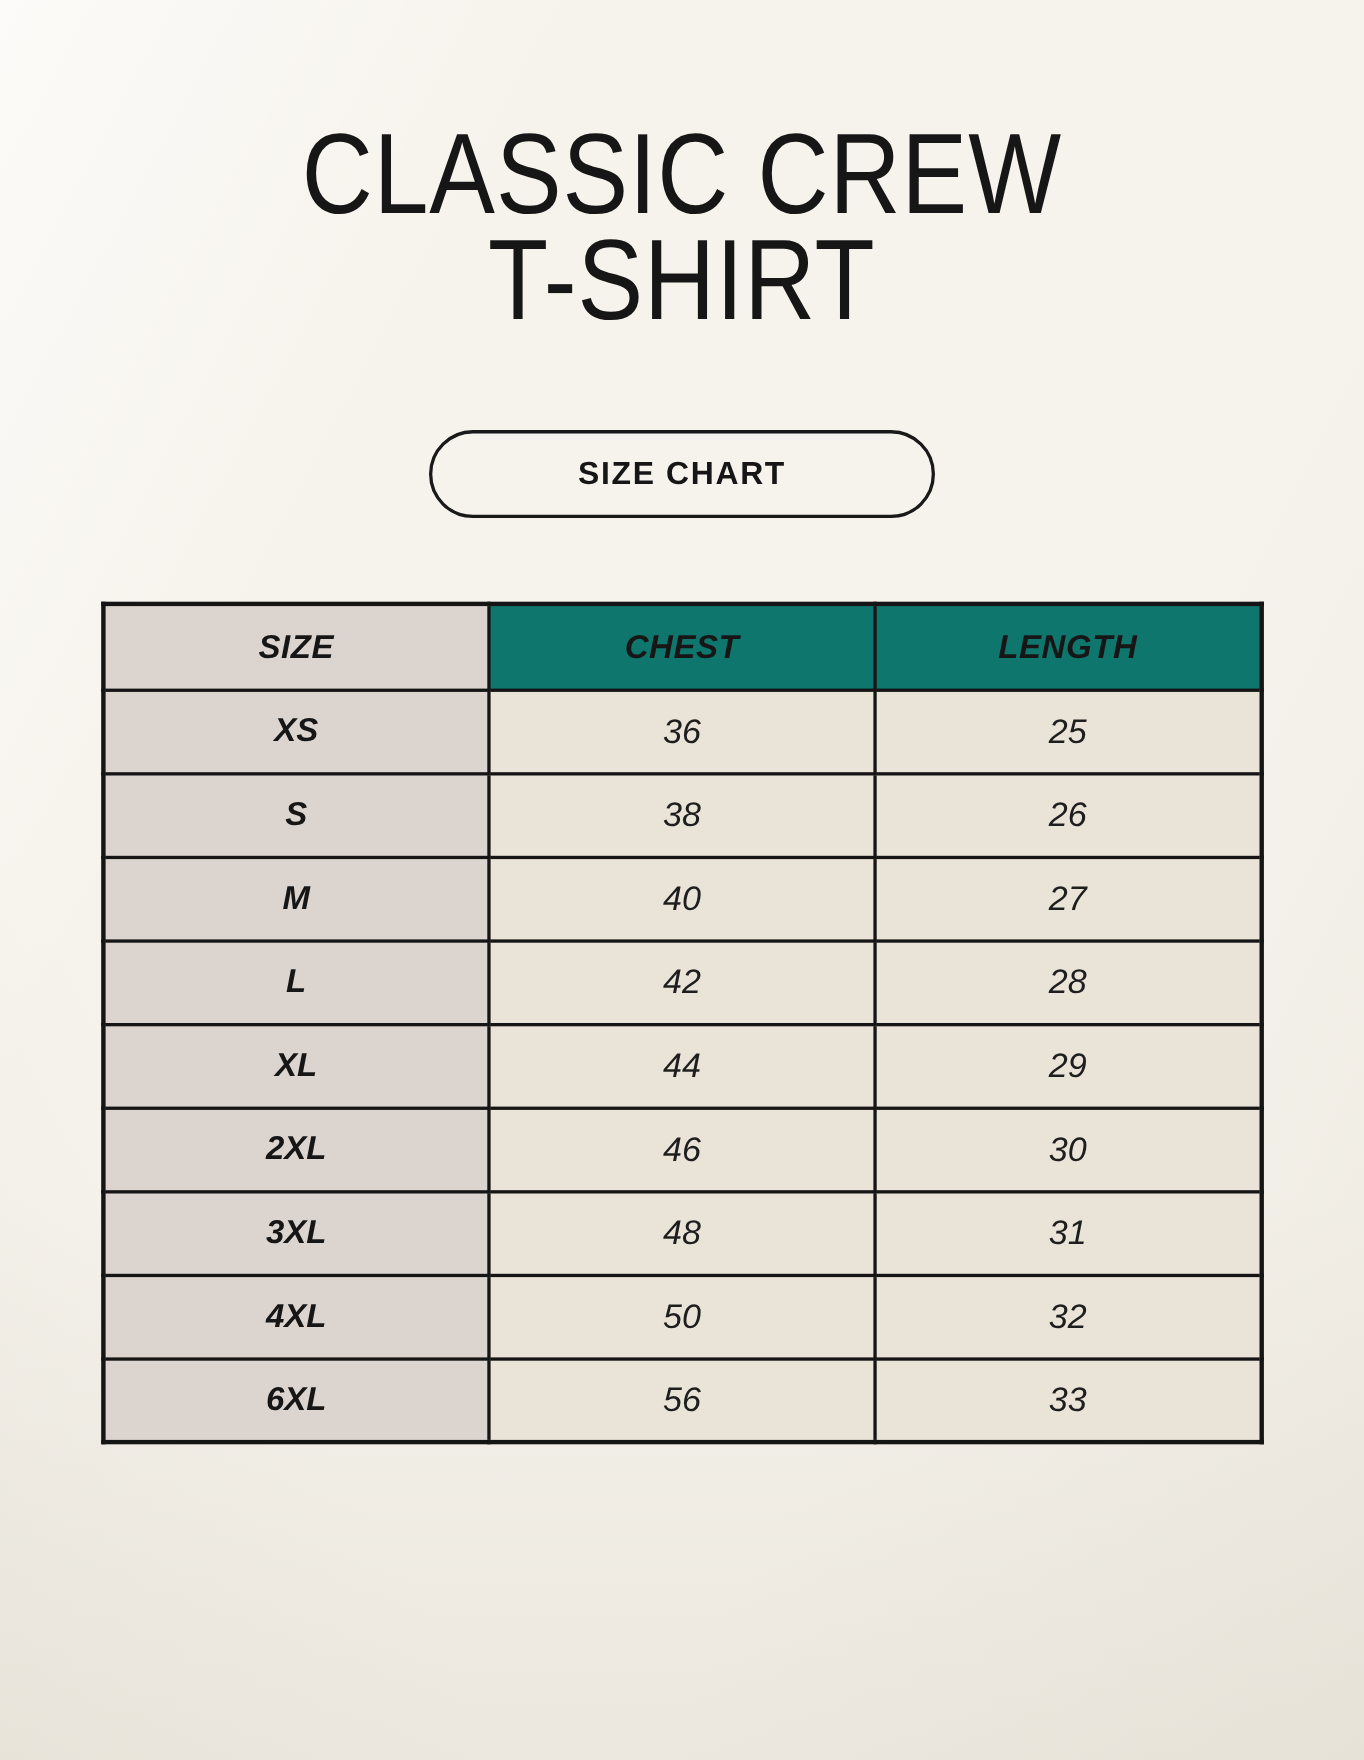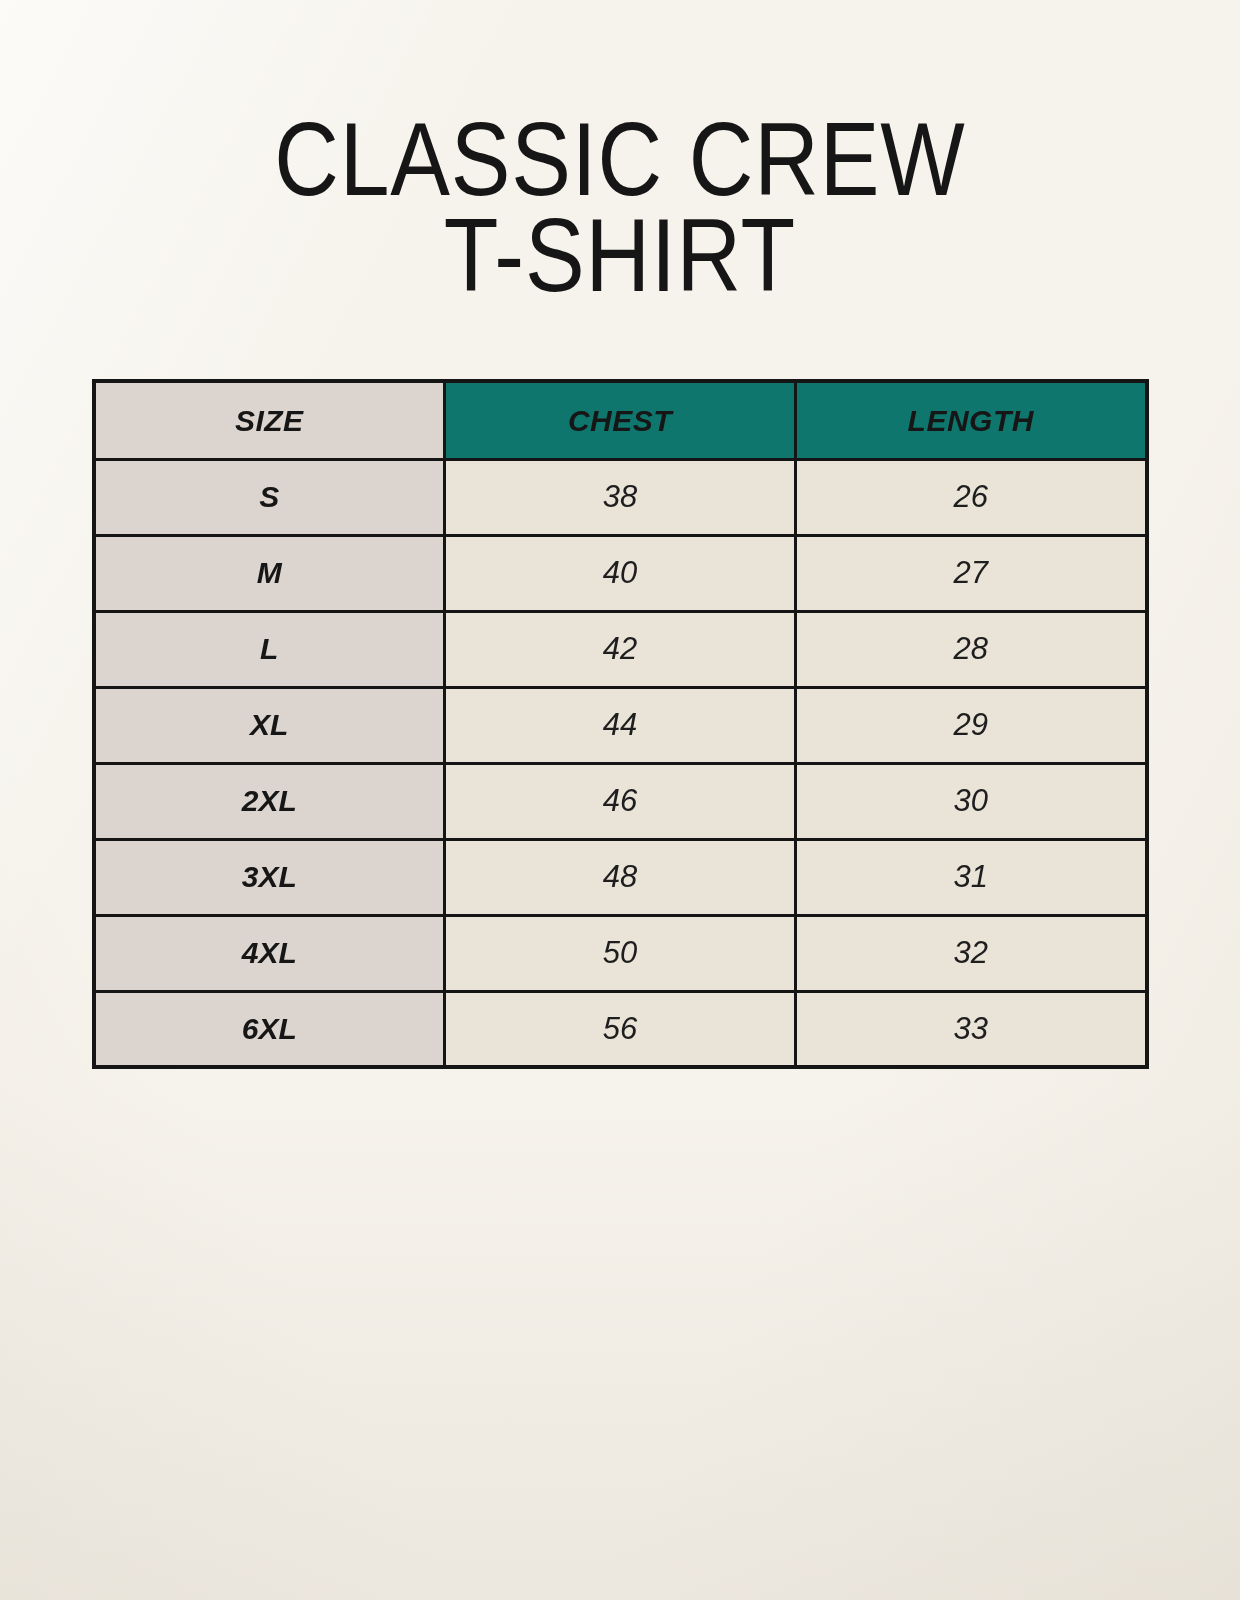--- a/index.html
+++ b/index.html
@@ -119,31 +119,37 @@
 
 <div class="bg-texture"></div>
 
 <div class="content">
 
   <div class="page-title">
     <div>CLASSIC CREW</div>
     <div>T-SHIRT</div>
   </div>
 
+  <div class="badge">SIZE CHART</div>
 
   <div class="table-wrap">
     <table class="size-table">
       <thead>
         <tr>
           <th class="size-col">SIZE</th>
           <th class="accent">CHEST</th>
           <th class="accent">LENGTH</th>
         </tr>
       </thead>
       <tbody>
+        <tr>
+          <td class="size-col">XS</td>
+          <td>36</td>
+          <td>25</td>
+        </tr>
         <tr>
           <td class="size-col">S</td>
           <td>38</td>
           <td>26</td>
         </tr>
         <tr>
           <td class="size-col">M</td>
           <td>40</td>
           <td>27</td>
         </tr>

